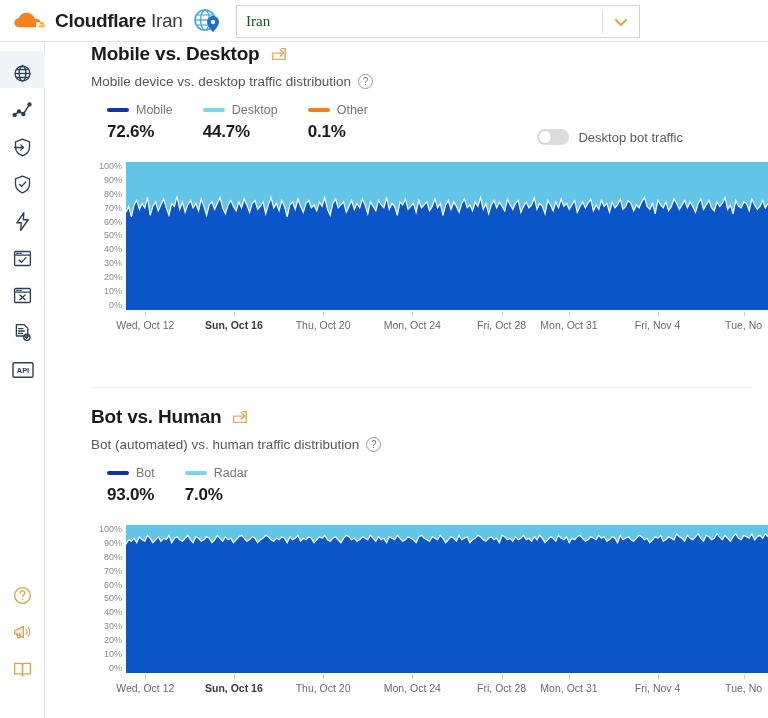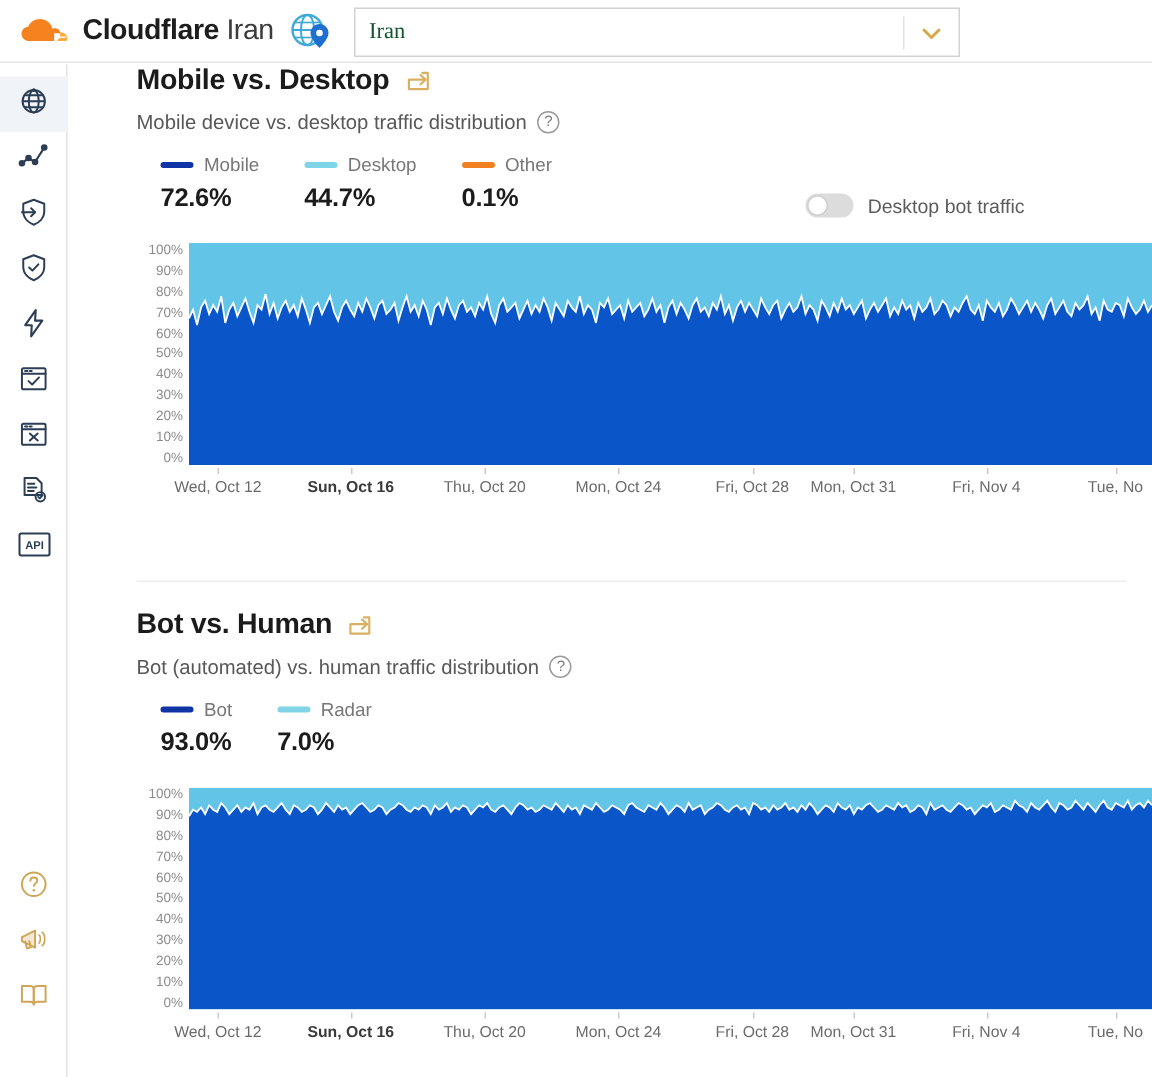--- a/index.html
+++ b/index.html
@@ -48,21 +48,21 @@
 
   
   #sidebar {
     position: absolute; top: 43px; left: 0;
     width: 45px; height: 675px;
     background: #ffffff;
     border-right: 1px solid #e2e2e2;
   }
   .side-item {
     width: 45px; height: 37px;
-    display: flex; align-items: center; justify-content: center;
+    display: flex; align-items: flex-end; justify-content: center;
     color: #2c3e55;
   }
   .side-item.active { background: #f0f4f8; }
   .side-item.bottom { color: #cfa558; }
   #side-top { padding-top: 8px; }
   #side-bottom { position: absolute; bottom: 34px; left: 0; width: 45px; }
 
   
   #main {
     position: absolute; top: 43px; left: 46px;

